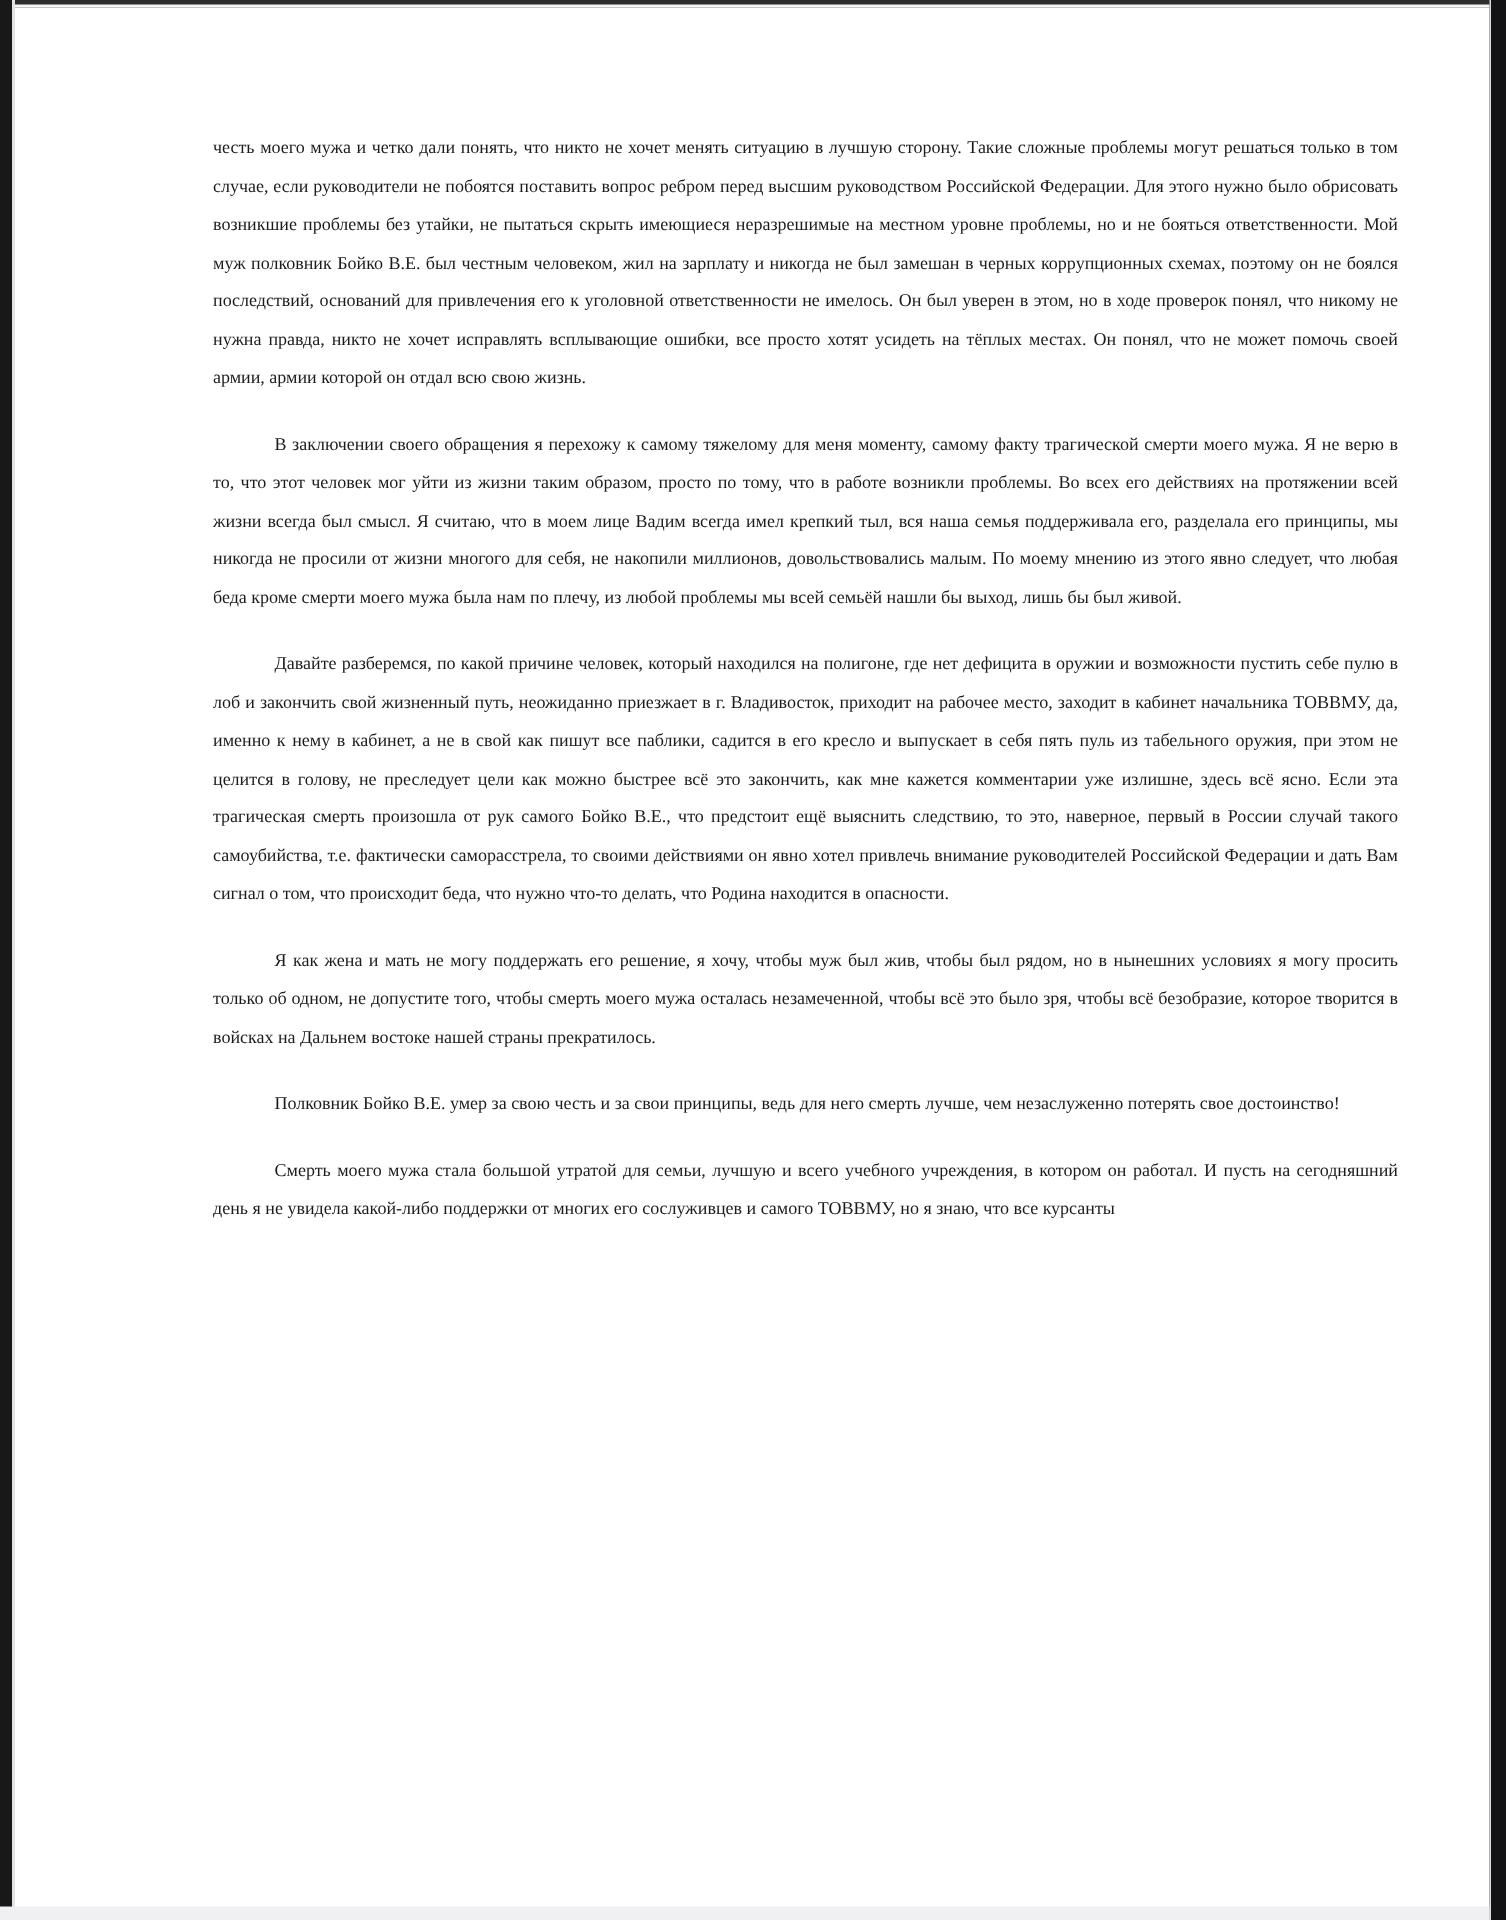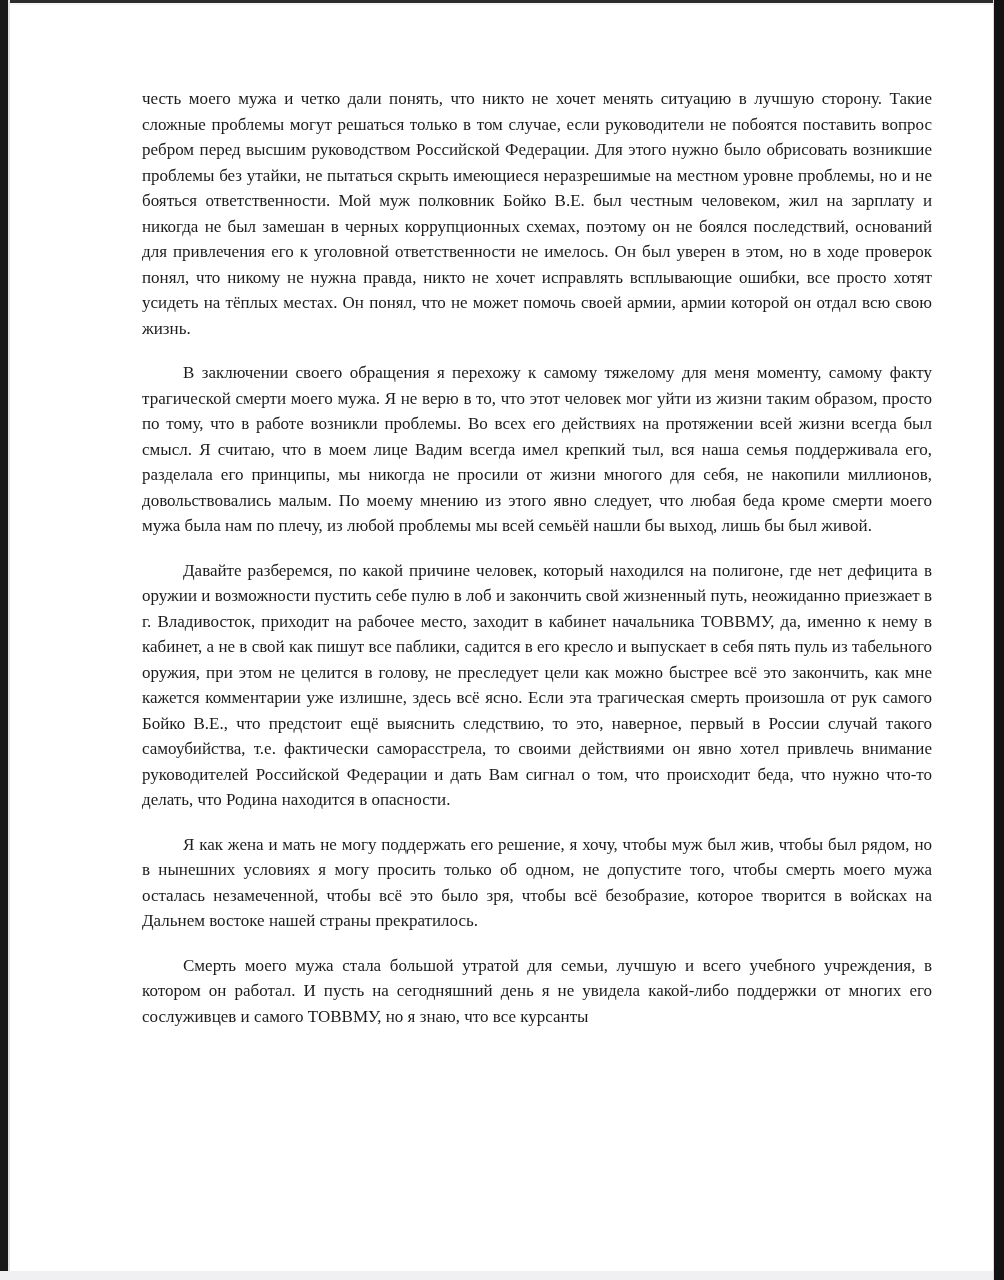--- a/index.html
+++ b/index.html
@@ -44,21 +44,21 @@
     width: 993px; height: 9px;
     background: #f0eff1;
   }
   
   .text-block {
     position: absolute;
     left: 142px;
     top: 86px;
     width: 790px;
     font-family: "Liberation Serif", "DejaVu Serif", serif;
-    font-size: 17px;
+    font-size: 12px;
     line-height: 25.5px;
     color: #1b1b1b;
     text-align: justify;
     text-rendering: optimizeLegibility;
   }
   .text-block p {
     margin: 0 0 19px 0;
     padding: 0;
   }
   .text-block p.indent {
@@ -76,16 +76,17 @@
   <div class="edge-top"></div>
   <div class="edge-left"></div>
   <div class="edge-right"></div>
   <div class="edge-bottom"></div>
 
   <div class="text-block">
     <p>честь моего мужа и четко дали понять, что никто не хочет менять ситуацию в лучшую сторону. Такие сложные проблемы могут решаться только в том случае, если руководители не побоятся поставить вопрос ребром перед высшим руководством Российской Федерации. Для этого нужно было обрисовать возникшие проблемы без утайки, не пытаться скрыть имеющиеся неразрешимые на местном уровне проблемы, но и не бояться ответственности. Мой муж полковник Бойко В.Е. был честным человеком, жил на зарплату и никогда не был замешан в черных коррупционных схемах, поэтому он не боялся последствий, оснований для привлечения его к уголовной ответственности не имелось. Он был уверен в этом, но в ходе проверок понял, что никому не нужна правда, никто не хочет исправлять всплывающие ошибки, все просто хотят усидеть на тёплых местах. Он понял, что не может помочь своей армии, армии которой он отдал всю свою жизнь.</p>
     <p class="indent">В заключении своего обращения я перехожу к самому тяжелому для меня моменту, самому факту трагической смерти моего мужа. Я не верю в то, что этот человек мог уйти из жизни таким образом, просто по тому, что в работе возникли проблемы. Во всех его действиях на протяжении всей жизни всегда был смысл. Я считаю, что в моем лице Вадим всегда имел крепкий тыл, вся наша семья поддерживала его, разделала его принципы, мы никогда не просили от жизни многого для себя, не накопили миллионов, довольствовались малым. По моему мнению из этого явно следует, что любая беда кроме смерти моего мужа была нам по плечу, из любой проблемы мы всей семьёй нашли бы выход, лишь бы был живой.</p>
     <p class="indent">Давайте разберемся, по какой причине человек, который находился на полигоне, где нет дефицита в оружии и возможности пустить себе пулю в лоб и закончить свой жизненный путь, неожиданно приезжает в г. Владивосток, приходит на рабочее место, заходит в кабинет начальника ТОВВМУ, да, именно к нему в кабинет, а не в свой как пишут все паблики, садится в его кресло и выпускает в себя пять пуль из табельного оружия, при этом не целится в голову, не преследует цели как можно быстрее всё это закончить, как мне кажется комментарии уже излишне, здесь всё ясно. Если эта трагическая смерть произошла от рук самого Бойко В.Е., что предстоит ещё выяснить следствию, то это, наверное, первый в России случай такого самоубийства, т.е. фактически саморасстрела, то своими действиями он явно хотел привлечь внимание руководителей Российской Федерации и дать Вам сигнал о том, что происходит беда, что нужно что-то делать, что Родина находится в опасности.</p>
     <p class="indent">Я как жена и мать не могу поддержать его решение, я хочу, чтобы муж был жив, чтобы был рядом, но в нынешних условиях я могу просить только об одном, не допустите того, чтобы смерть моего мужа осталась незамеченной, чтобы всё это было зря, чтобы всё безобразие, которое творится в войсках на Дальнем востоке нашей страны прекратилось.</p>
+    <p class="indent">Полковник Бойко В.Е. умер за свою честь и за свои принципы, ведь для него смерть лучше, чем незаслуженно потерять свое достоинство!</p>
     <p class="indent">Смерть моего мужа стала большой утратой для семьи, лучшую и всего учебного учреждения, в котором он работал. И пусть на сегодняшний день я не увидела какой-либо поддержки от многих его сослуживцев и самого ТОВВМУ, но я знаю, что все курсанты</p>
   </div>
 
 </div>
 
 </body></html>

